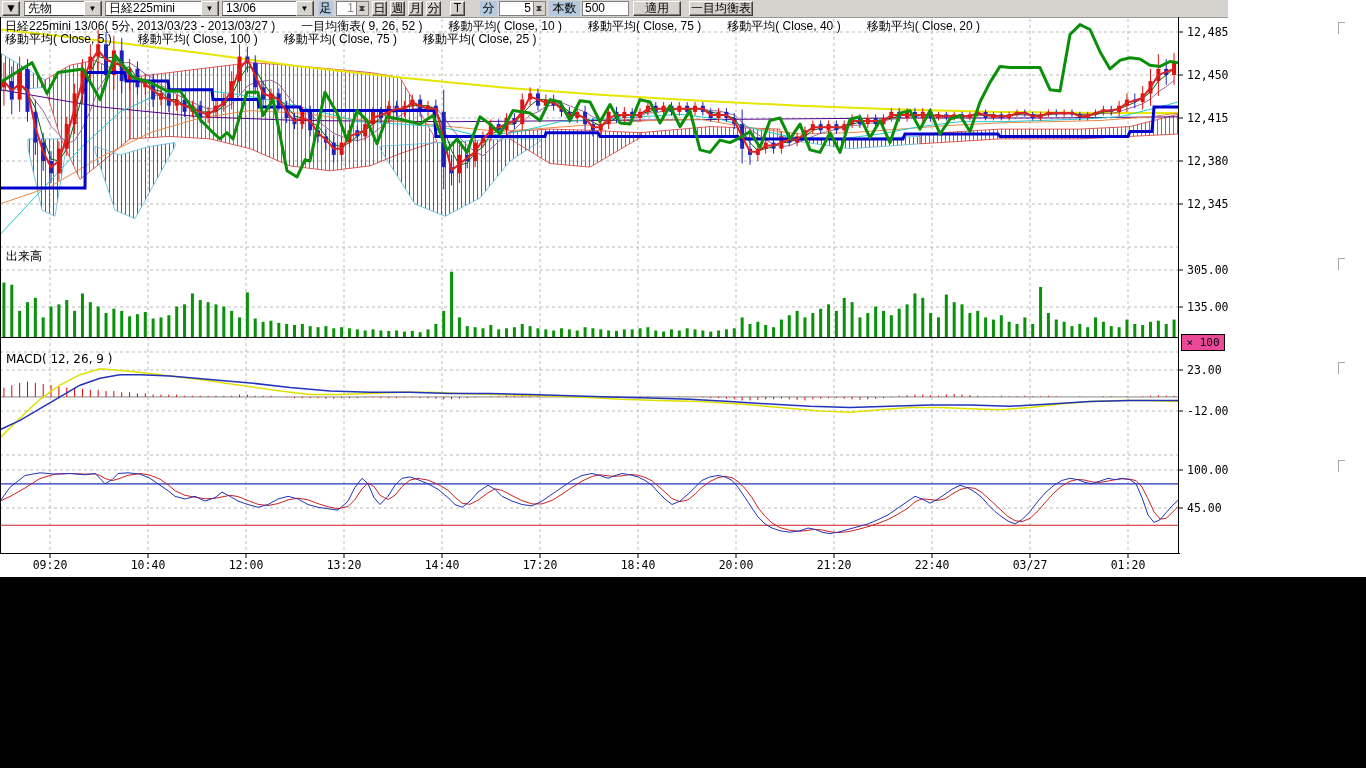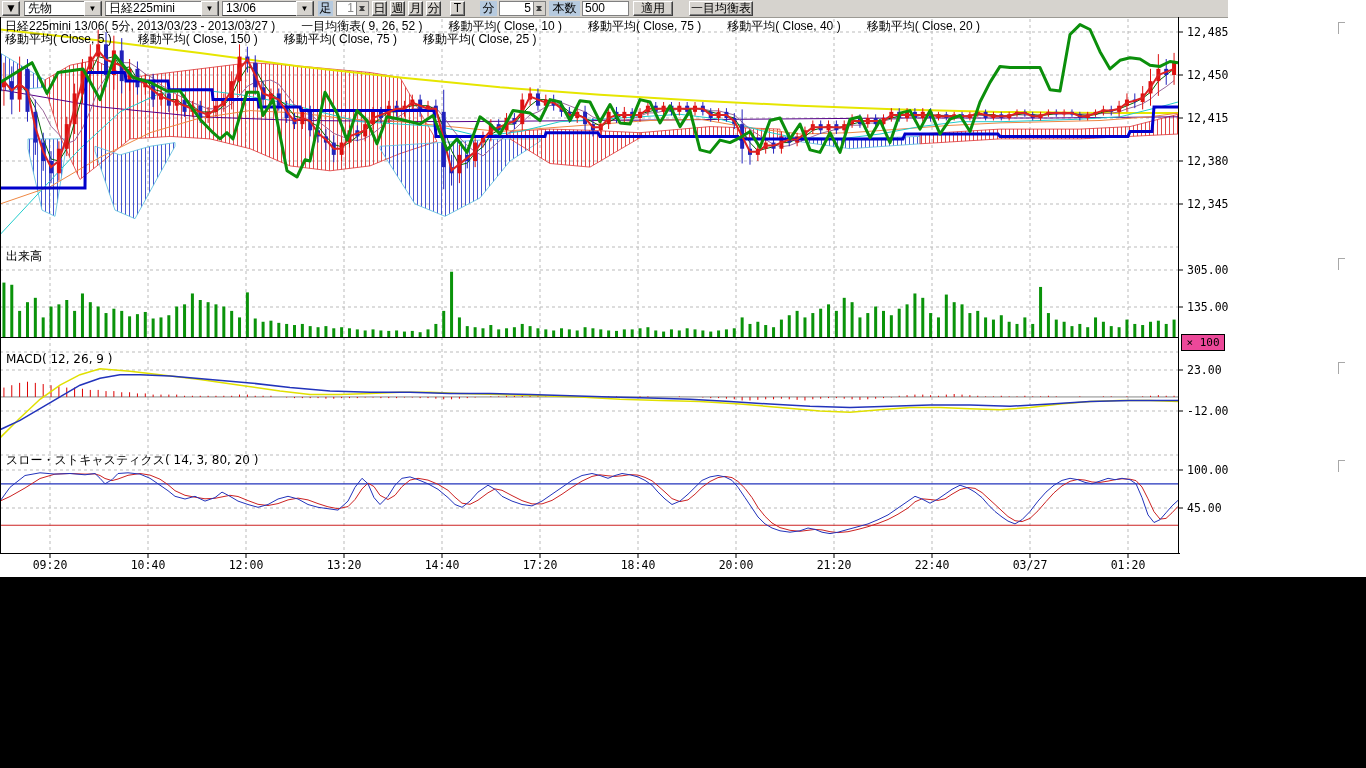--- a/index.html
+++ b/index.html
@@ -69,21 +69,21 @@
     <div class="tb lbl-hl" style="left:480px;width:17px;">分</div>
     <div class="tb spin" style="left:499px;width:47px;">
       <span class="val">5</span>
       <span class="arrows"></span>
     </div>
     <div class="tb lbl-hl" style="left:549px;width:31px;">本数</div>
     <div class="tb spin" style="left:582px;width:47px;gap:44px;">
       <span class="val">500</span>
       <span class="arrows"></span>
     </div>
-    <div class="tb btn" style="left:633px;width:40px;">適用</div>
+    <div class="tb btn" style="left:633px;width:48px;">適用</div>
     <div class="tb btn" style="left:689px;width:64px;">一目均衡表</div>
   </div>
 
   <svg id="chart" width="1240" height="560" style="position:absolute;left:0;top:17px;">
       <defs>
         <pattern id="hatchR" width="4" height="4" patternUnits="userSpaceOnUse">
           <line x1="1.5" y1="0" x2="1.5" y2="4" stroke="#dd3333" stroke-width="1"></line>
         </pattern>
         <pattern id="hatchB" width="4" height="4" patternUnits="userSpaceOnUse">
           <line x1="1.5" y1="0" x2="1.5" y2="4" stroke="#3344cc" stroke-width="1"></line>
@@ -787,25 +787,24 @@
       <text x="834" y="552" font-size="11.5px" fill="#000" text-anchor="middle" font-family="DejaVu Sans Mono, Liberation Mono, monospace">21:20</text>
       <line x1="932" y1="536" x2="932" y2="541" stroke="#000" stroke-width="1"></line>
       <text x="932" y="552" font-size="11.5px" fill="#000" text-anchor="middle" font-family="DejaVu Sans Mono, Liberation Mono, monospace">22:40</text>
       <line x1="1030" y1="536" x2="1030" y2="541" stroke="#000" stroke-width="1"></line>
       <text x="1030" y="552" font-size="11.5px" fill="#000" text-anchor="middle" font-family="DejaVu Sans Mono, Liberation Mono, monospace">03/27</text>
       <line x1="1128" y1="536" x2="1128" y2="541" stroke="#000" stroke-width="1"></line>
       <text x="1128" y="552" font-size="11.5px" fill="#000" text-anchor="middle" font-family="DejaVu Sans Mono, Liberation Mono, monospace">01:20</text>
     </svg>
 
   <div class="legend-row" style="top:18px;text-align:right;" id="legend1"><span>日経225mini 13/06( 5分, 2013/03/23 - 2013/03/27 )</span><span>一目均衡表( 9, 26, 52 )</span><span>移動平均( Close, 10 )</span><span>移動平均( Close, 75 )</span><span>移動平均( Close, 40 )</span><span>移動平均( Close, 20 )</span></div>
-  <div class="legend-row" style="top:31px;" id="legend2"><span>移動平均( Close, 5 )</span><span>移動平均( Close, 150 )</span><span>移動平均( Close, 75 )</span><span>移動平均( Close, 25 )</span></div>
+  <div class="legend-row" style="top:31px;" id="legend2"><span>移動平均( Close, 5 )</span><span>移動平均( Close, 100 )</span><span>移動平均( Close, 75 )</span><span>移動平均( Close, 25 )</span></div>
 
   <div class="pane-label" style="left:6px;top:248px;">出来高</div>
   <div class="pane-label" style="left:6px;top:352px;">MACD( 12, 26, 9 )</div>
-  <div class="pane-label" style="left:6px;top:452px;">スロー・ストキャスティクス( 14, 3, 80, 20 )</div>
 
   <div class="unit-box">× 100</div>
 
   <div class="bracket" style="left:1338px;top:22px;"></div>
   <div class="bracket" style="left:1338px;top:258px;"></div>
   <div class="bracket" style="left:1338px;top:362px;"></div>
   <div class="bracket" style="left:1338px;top:460px;"></div>
 </div>
 
 </body></html>

